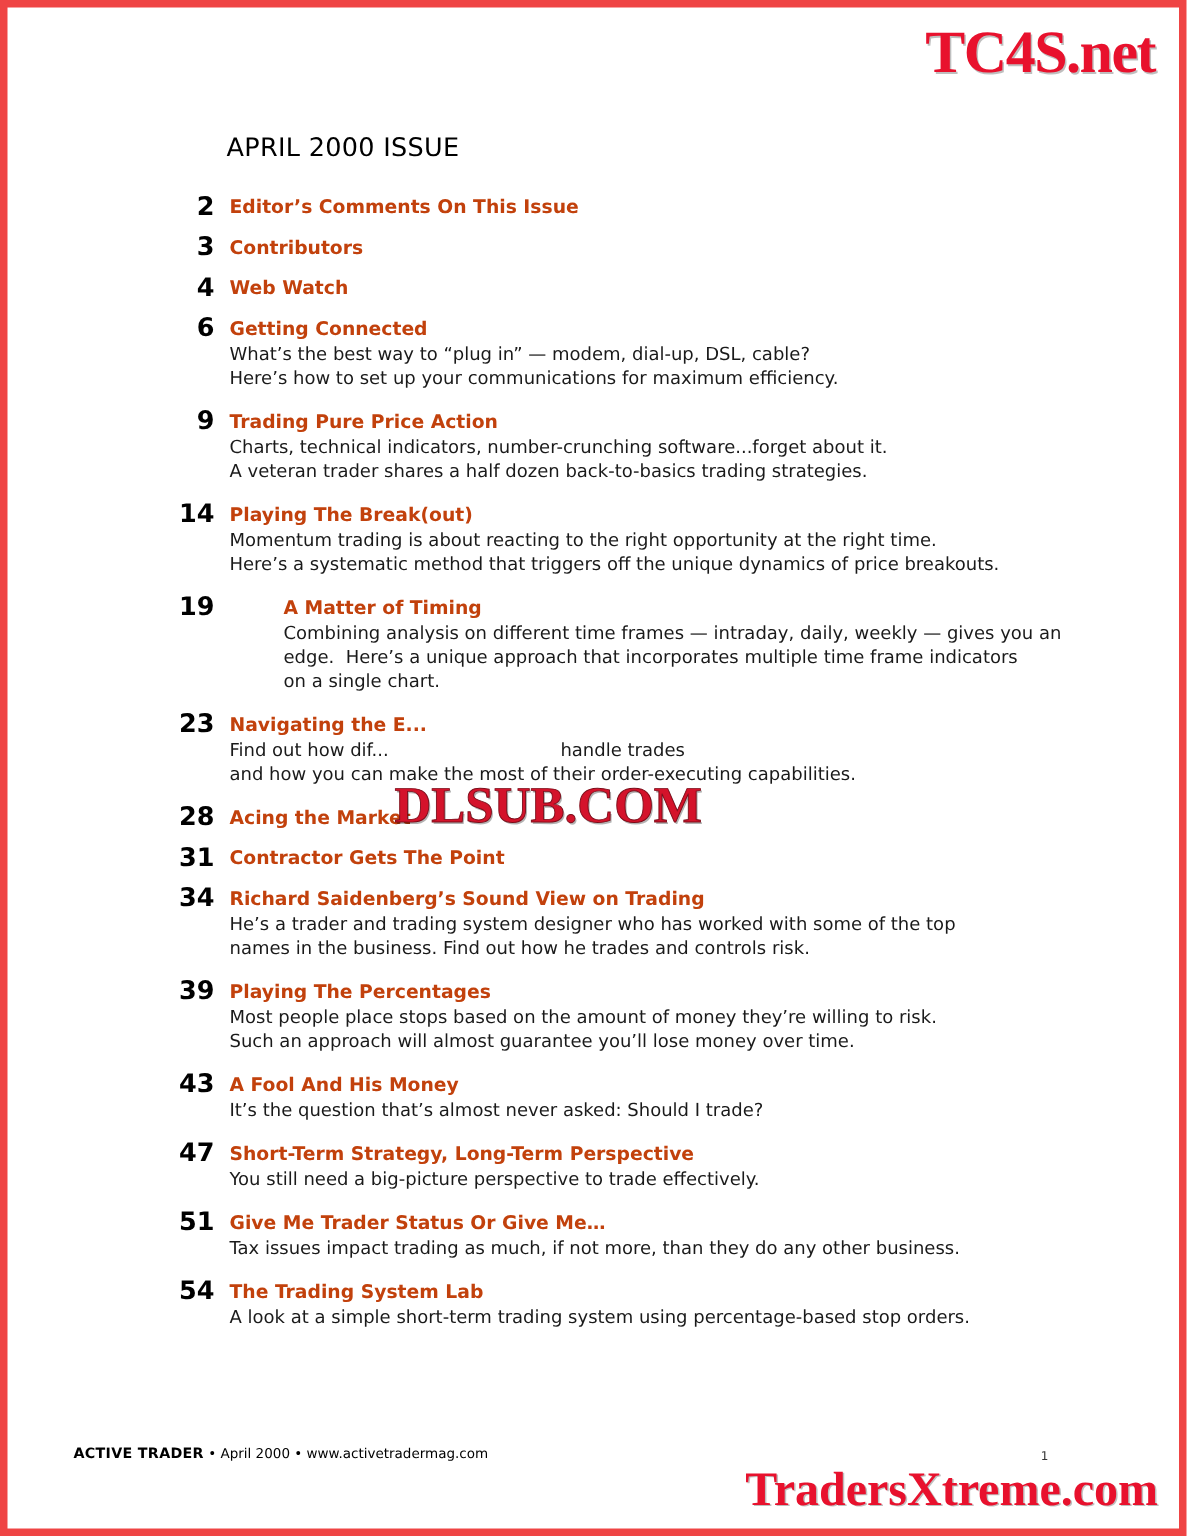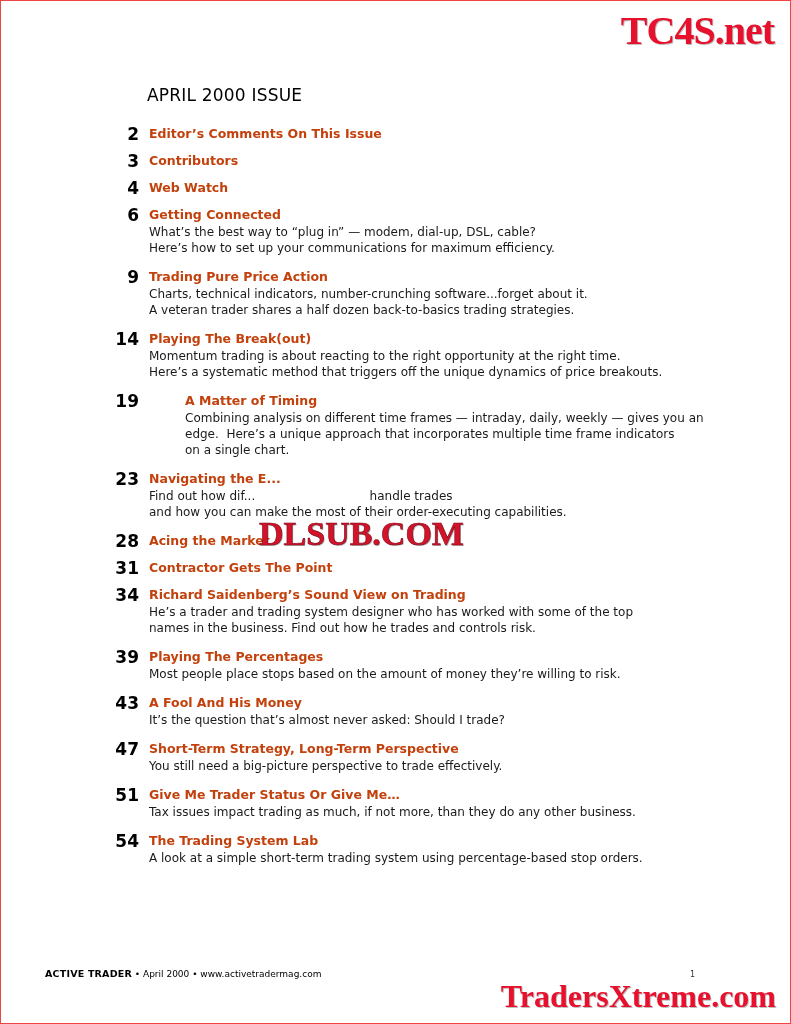--- a/index.html
+++ b/index.html
@@ -12,21 +12,21 @@
     background: #ffffff;
     font-family: "DejaVu Sans", sans-serif;
     position: relative;
     overflow: hidden;
   }
   .page {
     position: absolute;
     left: 0; top: 0;
     width: 791px;
     height: 1024px;
-    border: 1px solid #ef4444;
+    border: 5px solid #ef4444;
     box-sizing: border-box;
     background: #fff;
   }
   
   .wm-top {
     position: absolute;
     right: 16px;
     top: 6px;
     font-family: "Liberation Serif", serif;
     font-weight: bold;
@@ -237,20 +237,21 @@
               <div>names in the business. Find out how he trades and controls risk.</div>
             </div>
           </div>
         </div>
         <div class="toc-row" style="margin-bottom: 12px;">
           <div class="toc-page">39</div>
           <div class="toc-body">
             <div class="toc-title">Playing The Percentages</div>
             <div class="toc-desc">
               <div>Most people place stops based on the amount of money they’re willing to risk.</div>
+              <div>Such an approach will almost guarantee you’ll lose money over time.</div>
             </div>
           </div>
         </div>
         <div class="toc-row" style="margin-bottom: 12px;">
           <div class="toc-page">43</div>
           <div class="toc-body">
             <div class="toc-title">A Fool And His Money</div>
             <div class="toc-desc">
               <div>It’s the question that’s almost never asked: Should I trade?</div>
             </div>

